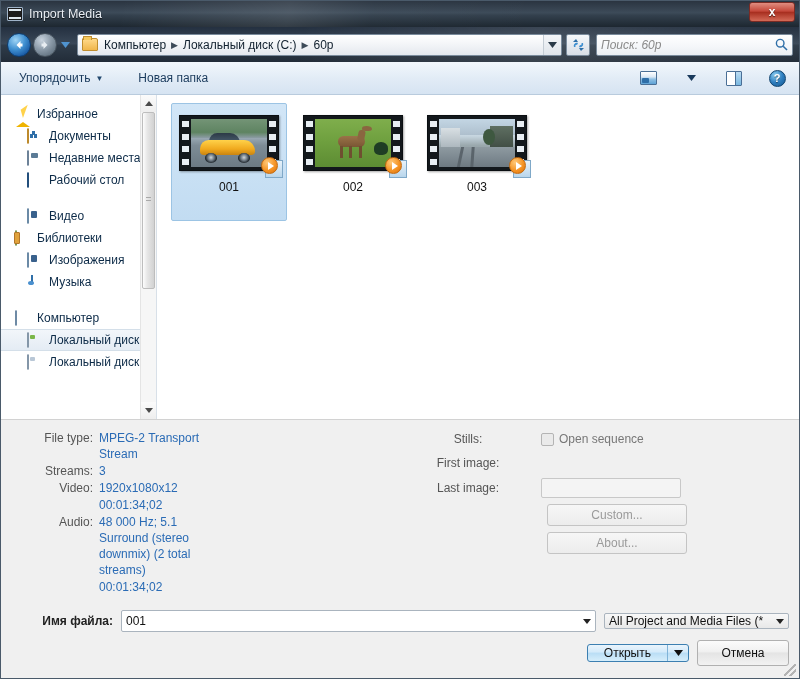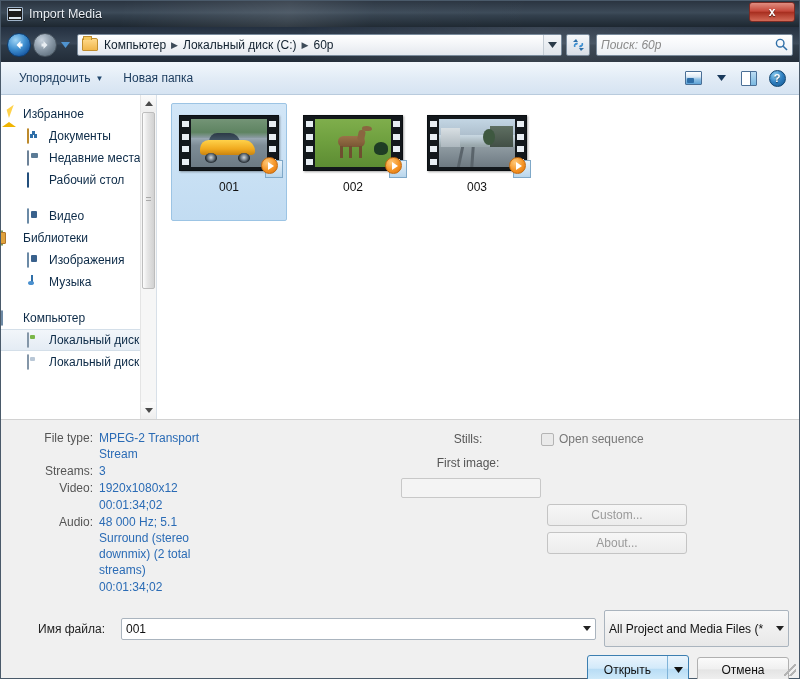--- a/index.html
+++ b/index.html
@@ -126,21 +126,21 @@
   .search-ph{
     flex:1 1 auto;color:#8a8a8a;font-size:12px;font-style:italic;
     white-space:nowrap;overflow:hidden;
   }
 
   
   .toolbar{
     height:33px; flex:0 0 33px;
     background:linear-gradient(to bottom,#f2f7fc 0%,#e2ecf6 50%,#d6e4f2 100%);
     border-bottom:1px solid #b9cbdd;
-    display:flex;align-items:center;padding:0 8px;gap:0;
+    display:flex;align-items:center;padding:0 8px;gap:15px;
   }
   .tb-item{
     padding:4px 10px; font-size:12px; color:#1a3a5c; cursor:pointer; white-space:nowrap;
     display:flex;align-items:center;gap:5px;border-radius:2px;
   }
   .tb-caret{font-size:8px;color:#22486e;}
   .tb-spacer{flex:1 1 auto;}
   .tb-icon{
     width:28px;height:24px;display:flex;align-items:center;justify-content:center;cursor:pointer;
   }
@@ -171,21 +171,21 @@
   
   .bodysplit{flex:1 1 auto; display:flex; min-height:0; background:#fff;}
 
   
   .sidebar{
     width:155px;flex:0 0 155px;background:#ffffff;position:relative;
     padding-top:8px;overflow:hidden;
   }
   .nav-group{margin-bottom:2px;}
   .nav-row{
-    height:22px;display:flex;align-items:center;gap:6px;
+    height:22px;display:flex;align-items:center;padding-left:14px;gap:6px;
     font-size:12px;color:#0c2a47;cursor:pointer;white-space:nowrap;
   }
   .nav-row.child{padding-left:26px;}
   .nav-row.selected{
     background:linear-gradient(to bottom,#f2f6fa 0%,#e4ecf4 100%);
     border-top:1px solid #d4dfe9;border-bottom:1px solid #d4dfe9;
   }
   .nav-gap{height:12px;}
   .nav-ico{width:16px;height:14px;flex:0 0 auto;position:relative;}
   .ic-star{
@@ -428,42 +428,42 @@
     color:#9a9a9a;font-size:12px;display:flex;align-items:center;justify-content:center;
     cursor:default;
   }
 
   
   .bottombar{
     flex:0 0 74px;height:74px;background:#f0f0f0;position:relative;padding:6px 10px 0 10px;
   }
   .bb-row1{display:flex;align-items:center;margin-bottom:8px;}
   .bb-label{
-    width:110px;flex:0 0 110px;text-align:right;padding-right:16px;color:#222;font-size:12px;
+    width:110px;flex:0 0 110px;text-align:right;padding-right:8px;color:#222;font-size:12px;font-weight:bold;
   }
   .bb-input{
     flex:1 1 auto;height:22px;background:#fff;border:1px solid #aab4be;border-radius:2px;
     display:flex;align-items:center;padding:0 4px;font-size:12px;color:#111;
   }
   .bb-input .val{flex:1 1 auto;}
   .bb-filter{
-    width:185px;flex:0 0 185px;height:37px;margin-left:8px;
+    width:185px;flex:0 0 185px;height:16px;margin-left:8px;
     background:linear-gradient(to bottom,#f8f8f8,#e8e8e8);
     border:1px solid #aab4be;border-radius:2px;
     display:flex;align-items:center;padding:0 4px;font-size:12px;color:#111;
     overflow:hidden;white-space:nowrap;
   }
   .bb-filter .val{flex:1 1 auto;overflow:hidden;}
   .caret-dn{
     width:0;height:0;border-left:4px solid transparent;border-right:4px solid transparent;
     border-top:5px solid #222;margin-left:4px;flex:0 0 auto;cursor:pointer;
   }
   .bb-row2{display:flex;justify-content:flex-end;align-items:center;gap:8px;}
   .btn-open{
-    display:flex;height:29px;border:1px solid #3c7fb1;border-radius:3px;overflow:hidden;cursor:pointer;
+    display:flex;height:18px;border:1px solid #3c7fb1;border-radius:3px;overflow:hidden;cursor:pointer;
     background:linear-gradient(to bottom,#eaf4fc 0%,#d3eafa 45%,#b9ddf5 50%,#d6eefb 100%);
   }
   .btn-open .lbl{
     padding:0 16px;display:flex;align-items:center;font-size:12px;color:#111;
   }
   .btn-open .sep{width:1px;background:#7fb3d8;}
   .btn-open .arrow{
     width:20px;display:flex;align-items:center;justify-content:center;
   }
   .btn-cancel{
@@ -786,20 +786,21 @@
     <div class="det-right">
       <div class="dr-row">
         <span class="dr-label">Stills:</span>
         <span class="chk"></span>
         <span class="chk-label">Open sequence</span>
       </div>
       <div class="dr-row">
         <span class="dr-label">First image:</span>
       </div>
       <div class="dr-row">
+        <span class="dr-label">Last image:</span>
         <span class="dr-input"></span>
       </div>
       <div class="dr-btn">Custom...</div>
       <div class="dr-btn">About...</div>
     </div>
   </div>
 
   <div class="bottombar">
     <div class="bb-row1">
       <span class="bb-label">Имя файла:</span>

